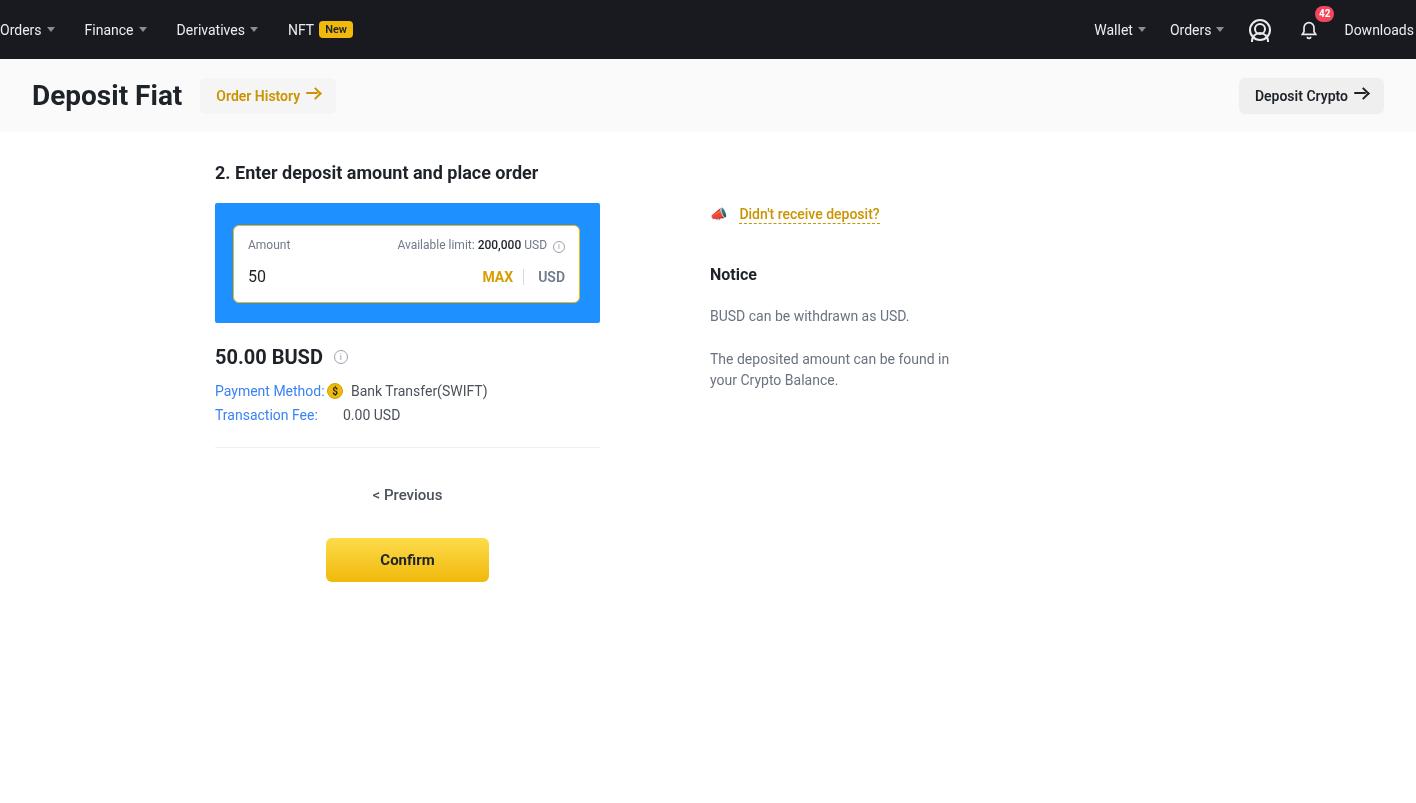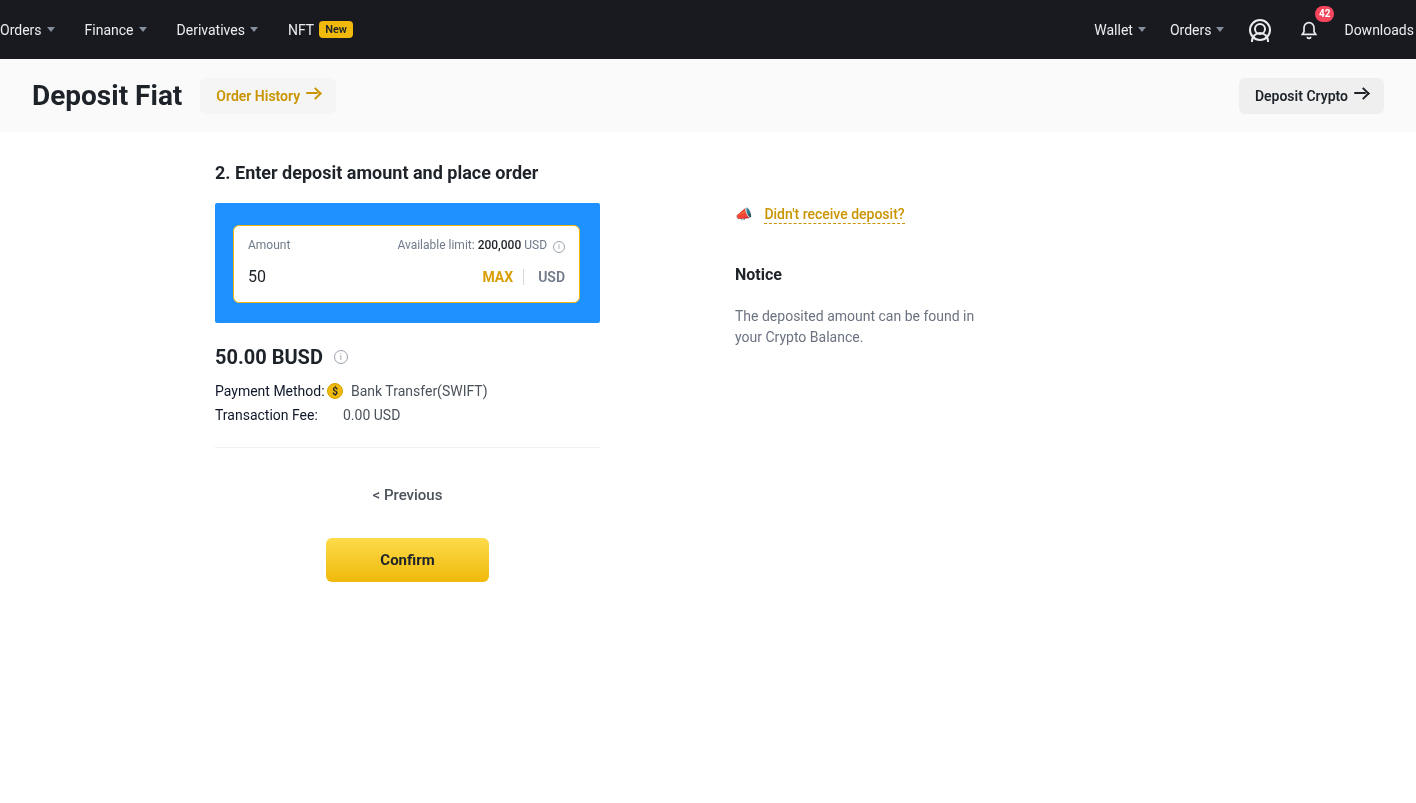--- a/index.html
+++ b/index.html
@@ -26,39 +26,39 @@
   .subheader { background:#fafafa; height:73px; display:flex; align-items:center; justify-content:space-between; padding:0 32px; }
   .page-title { font-size:28px; font-weight:700; }
   .pill { display:inline-flex; align-items:flex-start; gap:6px; background:#efefef; color:#1e2329; font-size:14px; font-weight:600; padding:10px 16px; border-radius:6px; cursor:pointer; }
   .pill.yellow-text { color:#c99400; background:#f5f5f5; margin-left:18px;}
   .pill .arrow{width:14px;height:10px;display:inline-block;position:relative;}
   .pill .arrow::before{content:"";position:absolute;width:12px;height:2px;background:currentColor;top:4px;left:0;border-radius:1px;}
   .pill .arrow::after{content:"";position:absolute;width:7px;height:7px;border-top:2px solid currentColor;border-right:2px solid currentColor;transform:rotate(45deg);top:1px;right:0;}
   .subheader-left{display:flex;align-items:center;}
 
   
-  .main { padding:30px 0 0 215px; display:flex;gap:25px; }
+  .main { padding:30px 0 0 215px; display:flex; }
   .left-col { width:385px; }
   .step-title { font-size:18px; font-weight:700; margin-bottom:20px; }
   .highlight-box { background:#1e90ff; padding:22px 20px 20px 18px; border-radius:2px; }
   .amount-card { background:#fff; border:1px solid #f0b90b; border-radius:6px; padding:12px 14px 10px 14px; }
   .amount-top { display:flex; justify-content:space-between; font-size:12px; color:#707a8a; margin-bottom:8px;}
   .limit-num{color:#1e2329;font-weight:500;}
   .info-i{display:inline-flex;align-items:center;justify-content:center;width:12px;height:12px;border:1px solid #9aa0aa;border-radius:50%;font-size:8px;color:#9aa0aa;margin-left:3px;line-height:1;}
   .amount-input-row { display:flex; align-items:center; }
   .amount-input { flex:1; border:none; outline:none; font-size:16px; color:#1e2329; padding:6px 0; }
   .max-btn { color:#d89e00; font-weight:700; font-size:14px; padding:0 10px; cursor:pointer;}
   .vsep { width:1px; height:16px; background:#d6d8dc; margin:0 4px 0 0;}
   .cur-lbl { color:#707a8a; font-size:14px; font-weight:600; padding-left:10px;}
   
   .result-row { display:flex; align-items:center; gap:8px; margin:22px 0 14px 0; }
   .result-amount { font-size:20px; font-weight:700; }
   
   .kv { display:flex; align-items:center; font-size:14px; color:#707a8a; margin-bottom:8px;}
-  .kv .k{ color:#0f172a; width:112px;}
+  .kv .k{ color:#3b82f6; width:112px;}
   .kv .v{ color:#4b525b;}
   .pmethod{display:flex;align-items:center;gap:8px;color:#4b525b;}
   .coin-dot{width:16px;height:16px;border-radius:50%;background:#f0b90b;border:1px solid #d4a300;display:inline-flex;align-items:center;justify-content:center;font-size:10px;color:#1e2329;font-weight:700;}
   
   .hr { height:1px; background:#eef0f2; margin:24px 0 28px 0;}
   .btn-row { display:flex; align-items:center; justify-content:flex-end; gap:24px;flex-direction:column;}
   .btn-prev { color:#4b525b; font-size:15px; cursor:pointer; font-weight:500; padding:10px 14px;}
   .btn-confirm { background:linear-gradient(180deg,#fddb4a,#f0b90b); color:#1e2329; font-weight:700; font-size:15px; border:none; padding:13px 54px; border-radius:6px; cursor:pointer;}
 
   
@@ -179,15 +179,16 @@
       <button class="btn-confirm">Confirm</button>
     </div>
   </div>
 
   <div class="right-col">
     <div>
       <span class="megaphone">📣</span>
       <span class="help-link">Didn't receive deposit?</span>
     </div>
     <div class="notice-title">Notice</div>
+    <div class="notice-p">BUSD can be withdrawn as USD.</div>
     <div class="notice-p">The deposited amount can be found in your Crypto Balance.</div>
   </div>
 </div>
 
 </body></html>

